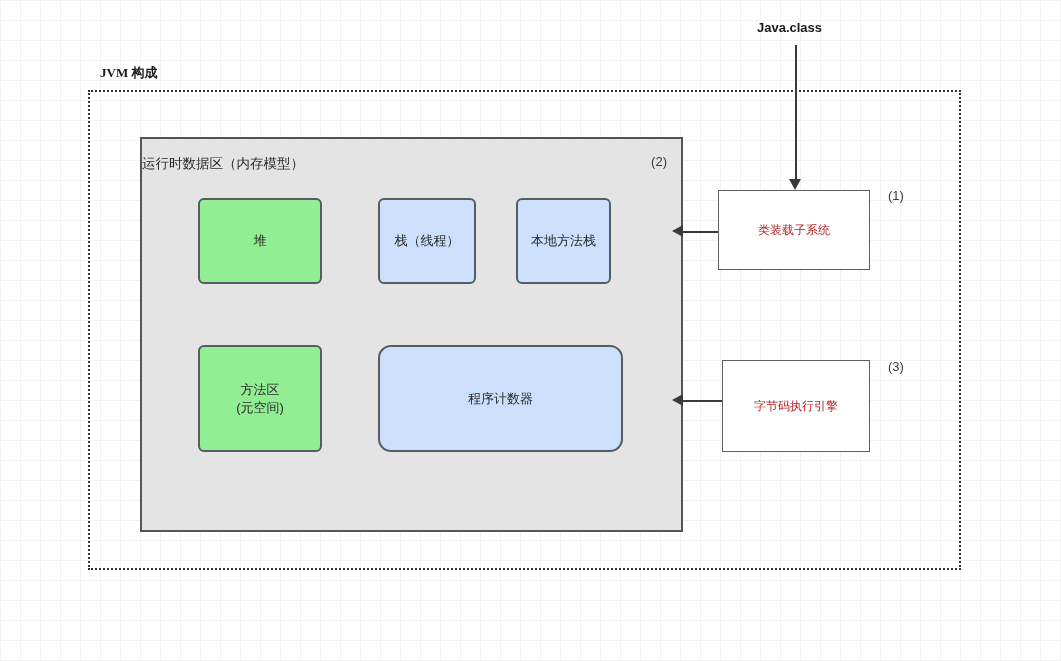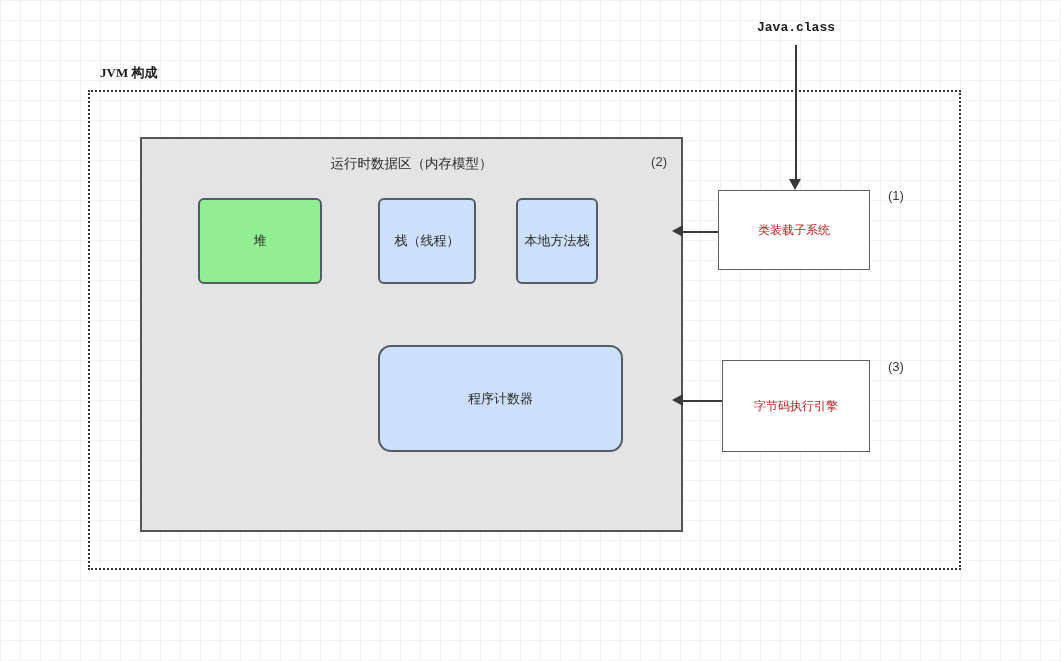--- a/index.html
+++ b/index.html
@@ -59,21 +59,21 @@
   
   .runtime-area {
     border: 2px solid #555555;
     background-color: #e4e4e4;
   }
   .runtime-title {
     position: absolute;
     left: 0;
     right: 0;
     top: 16px;
-    text-align: center;
+    text-align: left;
     font-size: 13.5px;
     color: #2b2b2b;
   }
   .marker {
     position: absolute;
     font-size: 13px;
     color: #3a3a3a;
   }
 
   
@@ -124,21 +124,21 @@
     border-top: 6px solid transparent;
     border-bottom: 6px solid transparent;
     border-right: 11px solid #3a3a3a;
   }
 </style>
 </head>
 <body>
 
 <div id="canvas">
 
-  <div class="free-label" style="left:757px; top:20px;font-family:Liberation Mono, monospace;">Java.class</div>
+  <div class="free-label" style="left:757px; top:20px;">Java.class</div>
 
   <div class="line-v" style="left:795px; top:45px; height:136px;"></div>
   <div class="arrow-down" style="left:789px; top:179px;"></div>
 
   <div class="free-label" style="left:100px; top:64px;font-family:Liberation Serif, serif;">JVM 构成</div>
 
   <div class="node jvm-outer" style="left:88px; top:90px; width:873px; height:480px;"></div>
 
   <div class="node runtime-area" style="left:140px; top:137px; width:543px; height:395px;">
     <div class="runtime-title">运行时数据区（内存模型）</div>
@@ -146,24 +146,28 @@
   </div>
 
   <div class="node mem-box green" style="left:198px; top:198px; width:124px; height:86px;">
     <span>堆</span>
   </div>
 
   <div class="node mem-box blue" style="left:378px; top:198px; width:98px; height:86px;">
     <span>栈（线程）</span>
   </div>
 
-  <div class="node mem-box blue" style="left:516px; top:198px; width:82px; height:86px;">
+  <div class="node mem-box blue" style="left:516px; top:198px; width:95px; height:86px;">
     <span>本地方法栈</span>
   </div>
 
+  <div class="node mem-box green" style="left:198px; top:345px; width:124px; height:107px;">
+    <span>方法区
+(元空间)</span>
+  </div>
 
   <div class="node mem-box blue" style="left:378px; top:345px; width:245px; height:107px;border-radius:13px;">
     <span>程序计数器</span>
   </div>
 
   <div class="node plain-box" style="left:718px; top:190px; width:152px; height:80px;">
     <span>类装载子系统</span>
   </div>
   <div class="marker" style="left:888px; top:188px;">(1)</div>
 

